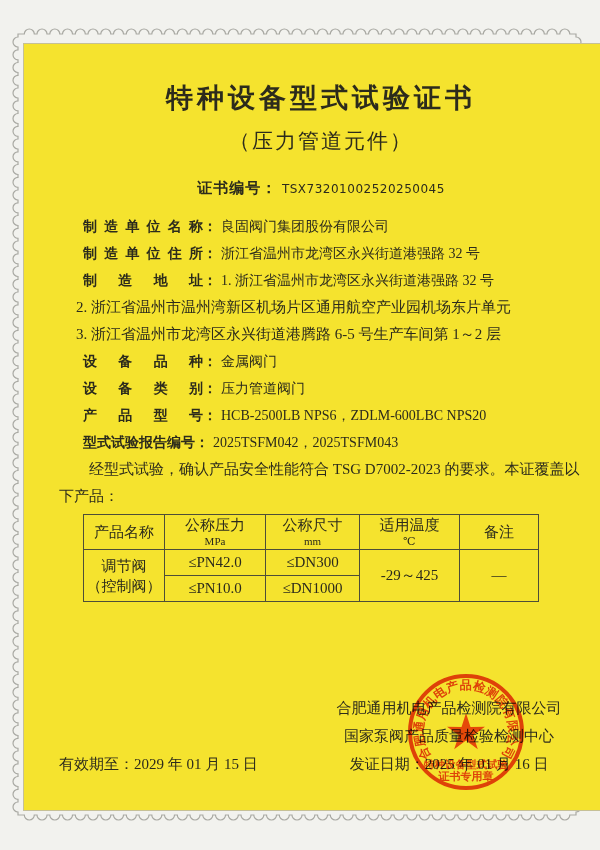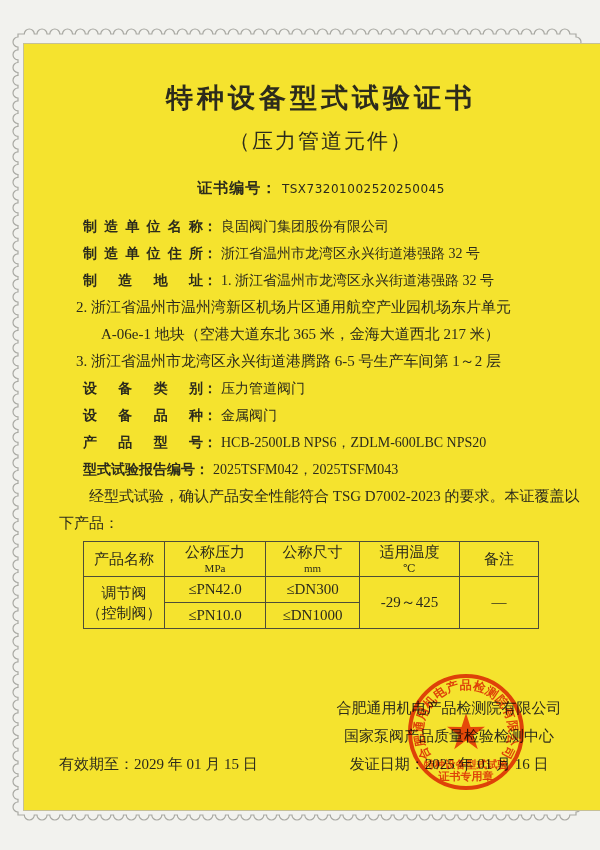--- a/index.html
+++ b/index.html
@@ -58,24 +58,23 @@
   <div class="certno">
     <span class="lab">证书编号</span><span class="lab">：</span>
     <span class="num">TSX73201002520250045</span>
   </div>
 
   <div class="fields">
     <div class="frow"><span class="flabel">制造单位名称</span><span class="colon">：</span><span class="fvalue">良固阀门集团股份有限公司</span></div>
     <div class="frow"><span class="flabel">制造单位住所</span><span class="colon">：</span><span class="fvalue">浙江省温州市龙湾区永兴街道港强路 32 号</span></div>
     <div class="frow"><span class="flabel">制造地址</span><span class="colon">：</span><span class="fvalue">1. 浙江省温州市龙湾区永兴街道港强路 32 号</span></div>
     <div class="extra">2. 浙江省温州市温州湾新区机场片区通用航空产业园机场东片单元</div>
-    <div class="extra indent">A-06e-1 地块（空港大道东北 365 米，金海大道西北 217 米）</div>
     <div class="extra">3. 浙江省温州市龙湾区永兴街道港腾路 6-5 号生产车间第 1～2 层</div>
+    <div class="frow"><span class="flabel">设备品种</span><span class="colon">：</span><span class="fvalue">金属阀门</span></div>
     <div class="frow"><span class="flabel">设备类别</span><span class="colon">：</span><span class="fvalue">压力管道阀门</span></div>
-    <div class="frow"><span class="flabel">设备品种</span><span class="colon">：</span><span class="fvalue">金属阀门</span></div>
     <div class="frow"><span class="flabel">产品型号</span><span class="colon">：</span><span class="fvalue">HCB-2500LB NPS6，ZDLM-600LBC NPS20</span></div>
     <div class="frow"><span class="wlabel">型式试验报告编号</span><span class="colon">：</span><span class="fvalue">2025TSFM042，2025TSFM043</span></div>
   </div>
 
   <p class="statement">经型式试验，确认产品安全性能符合 TSG D7002-2023 的要求。本证覆盖以下产品：</p>
 
   <table class="ptable">
     <colgroup>
         <col style="width:81px">
         <col style="width:101px">

